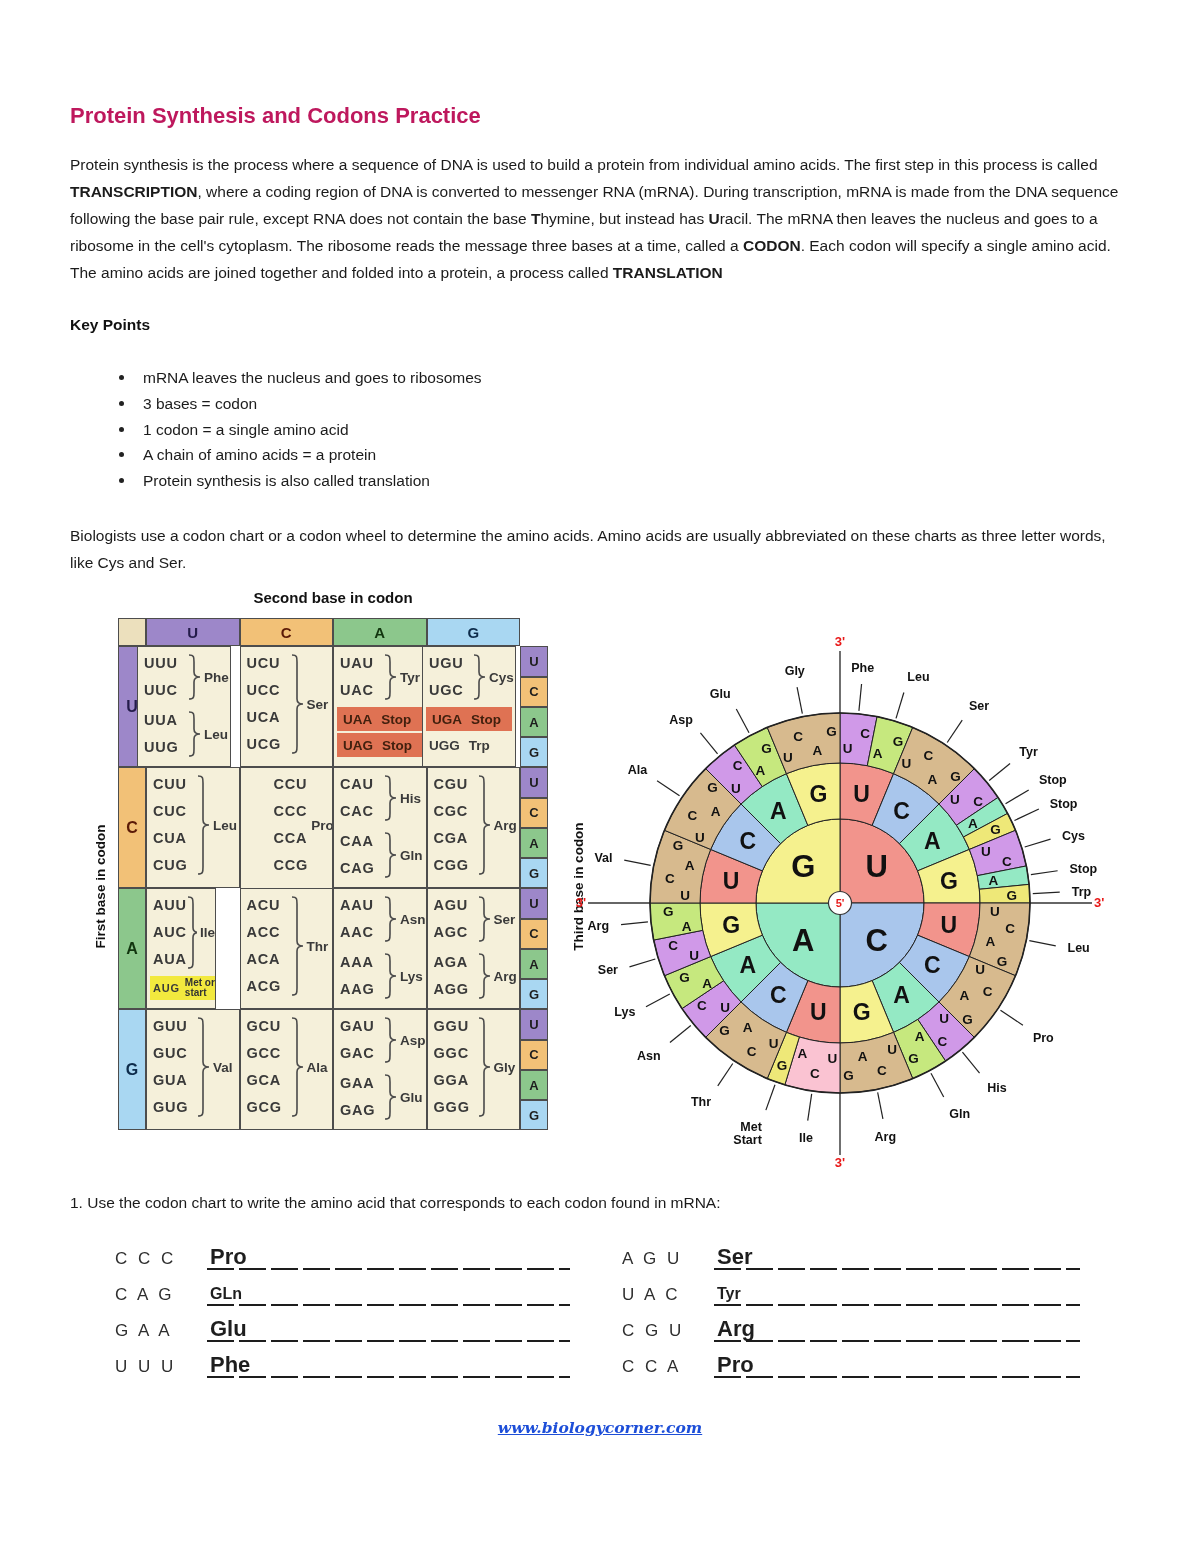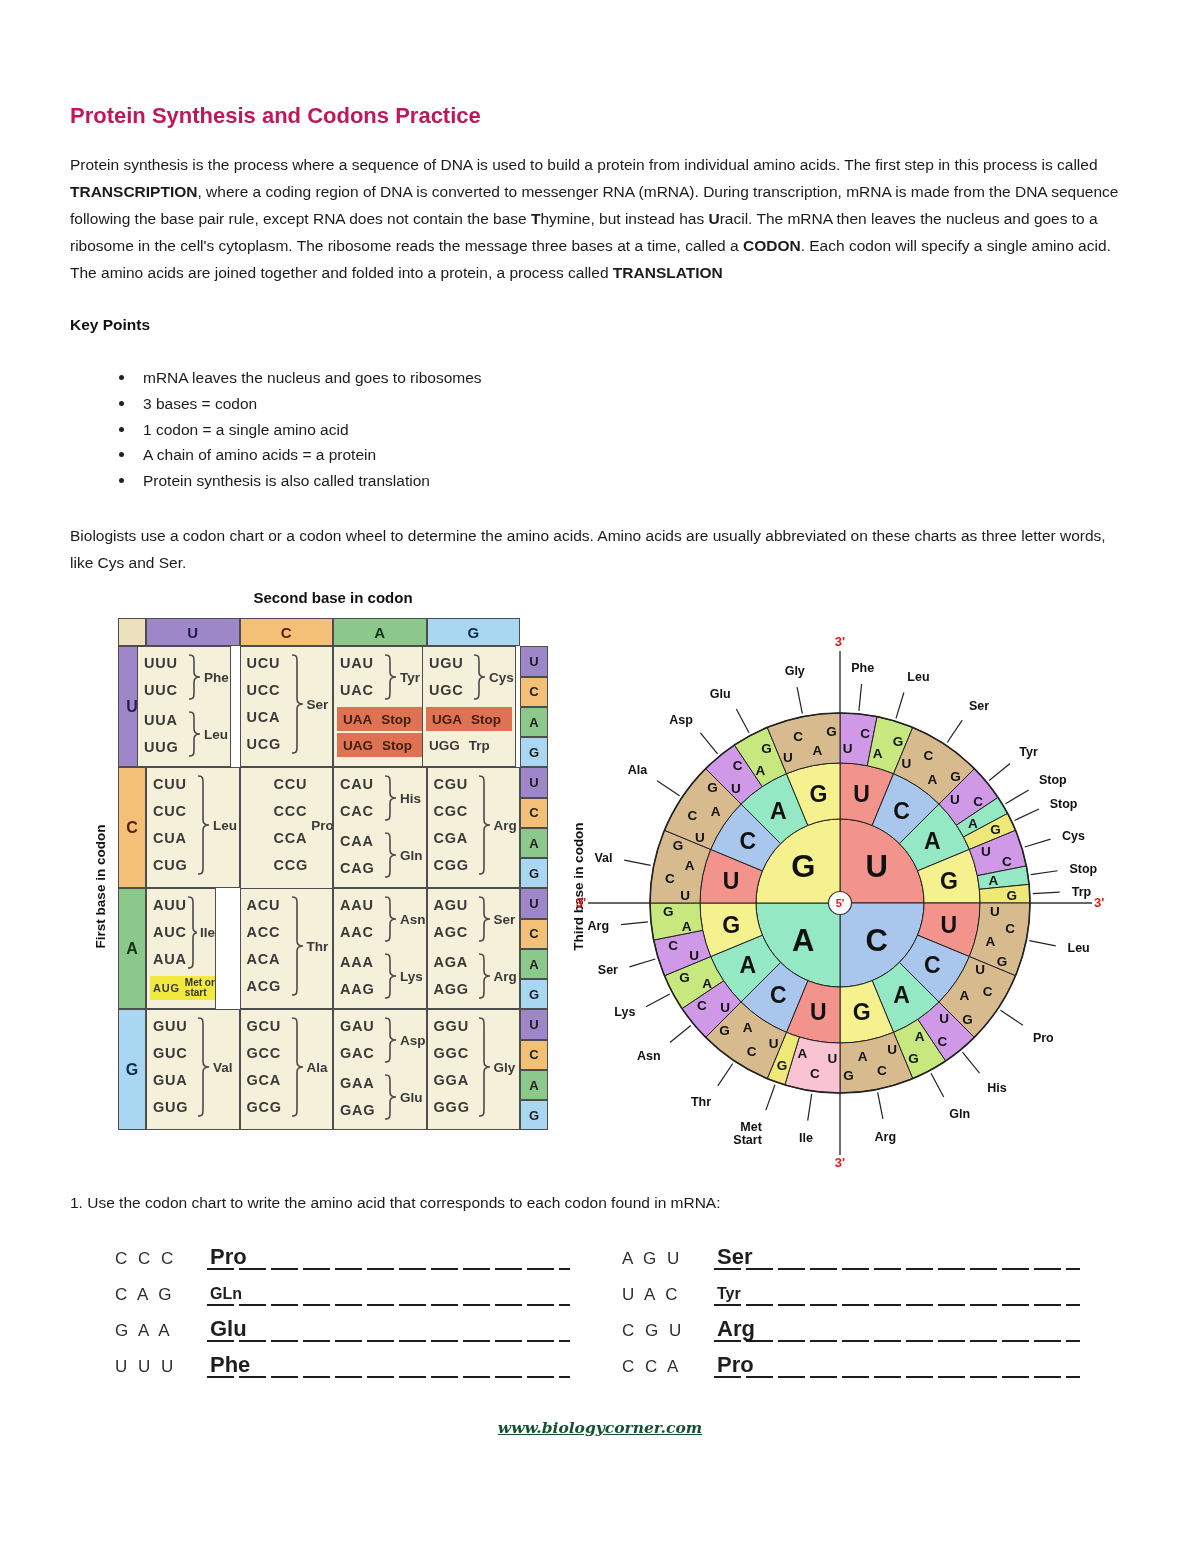--- a/index.html
+++ b/index.html
@@ -44,21 +44,21 @@
   .acol{display:flex;flex-direction:column;}
   .acol.left{margin-left:45px;width:455px;}
   .acol.right{margin-left:52px;width:458px;justify-content:space-between;}
   .arow{height:36px;display:flex;}
   .acodon{align-self:flex-end;width:92px;font-size:17px;color:#2e2e2e;letter-spacing:3px;line-height:22px;margin-bottom:0px;}
   .ablank{flex:1;display:flex;align-items:flex-end;
           background:repeating-linear-gradient(90deg,#1d1d1d 0 27px,transparent 27px 32px) left bottom/100% 2px no-repeat;}
   .aans{font-size:22px;font-weight:bold;color:#1e1e1e;padding-left:3px;line-height:24px;margin-bottom:1px;}
   .aans.small{font-size:16px;line-height:18px;margin-bottom:3px;}
   .footer{margin-top:40px;text-align:center;}
-  .footer a{color:#14532d;font-family:"DejaVu Serif",serif;font-style:italic;font-weight:600;
+  .footer a{color:#1d4ed8;font-family:"DejaVu Serif",serif;font-style:italic;font-weight:600;
             font-size:15.5px;text-decoration:underline;}
 </style>
 </head>
 <body>
 
 <div class="page">
   <div class="content">
     <h1 class="title">Protein Synthesis and Codons Practice</h1>
     <p class="para"><span>Protein synthesis is the process where a sequence of DNA is used to build a protein from individual amino acids. The first step in this process is called </span><b>TRANSCRIPTION</b><span>, where a coding region of DNA is converted to messenger RNA (mRNA). During transcription, mRNA is made from the DNA sequence following the base pair rule, except RNA does not contain the base </span><b>T</b><span>hymine, but instead has </span><b>U</b><span>racil. The mRNA then leaves the nucleus and goes to a ribosome in the cell's cytoplasm. The ribosome reads the message three bases at a time, called a </span><b>CODON</b><span>. Each codon will specify a single amino acid. The amino acids are joined together and folded into a protein, a process called </span><b>TRANSLATION</b></p>
     <h2 class="kph">Key Points</h2>

